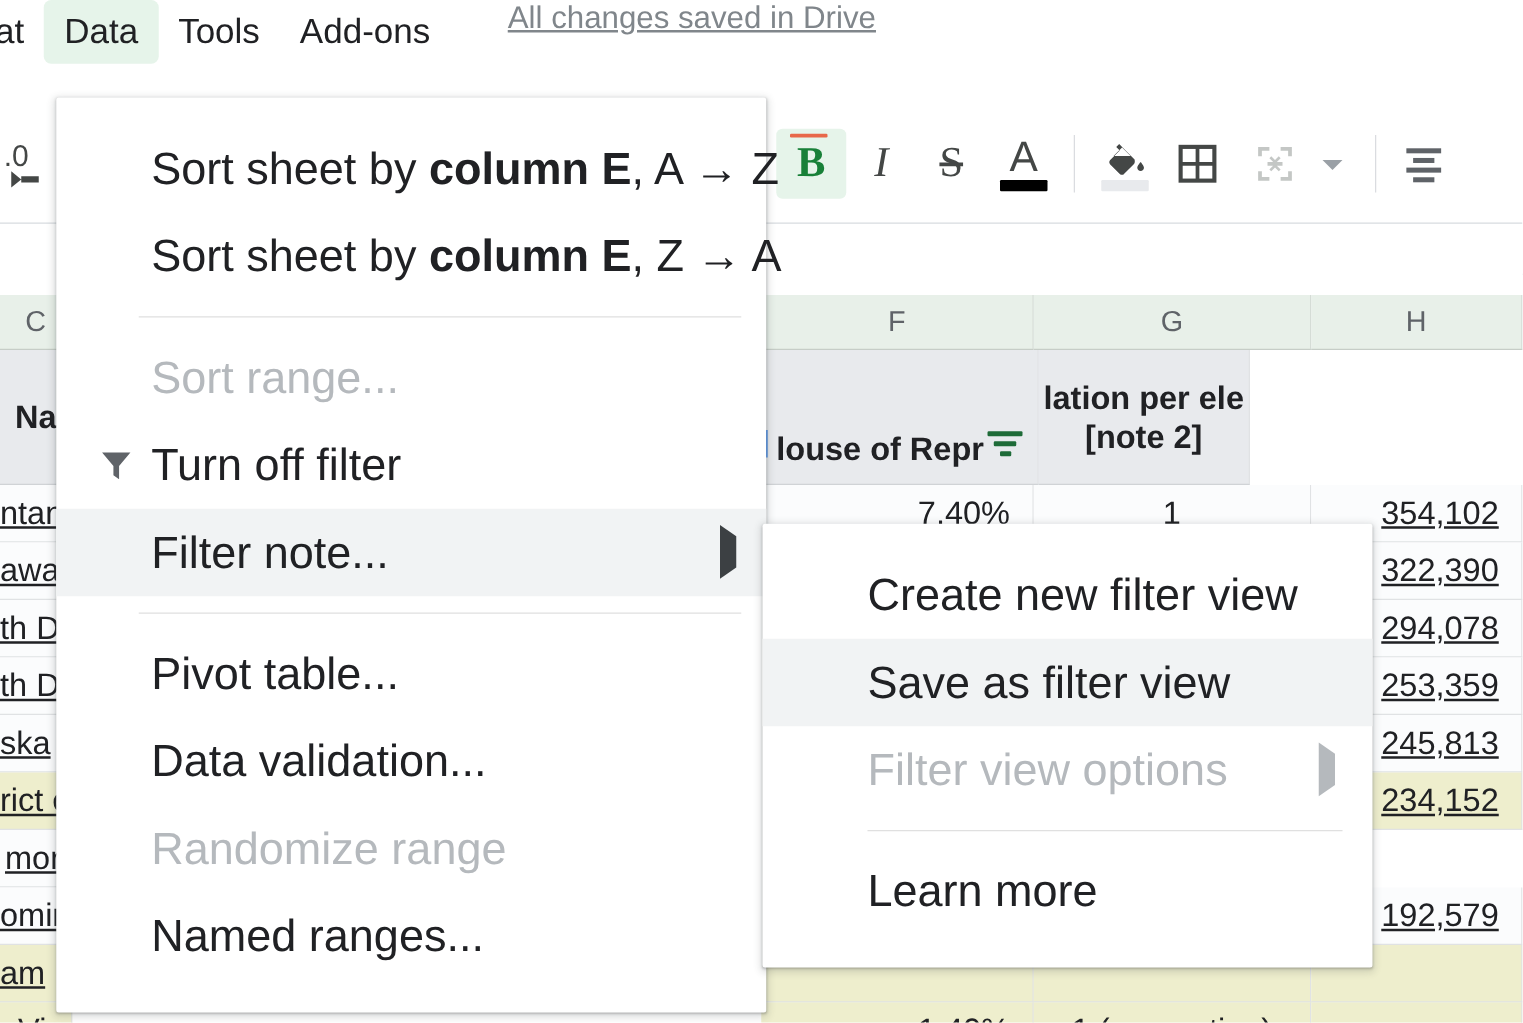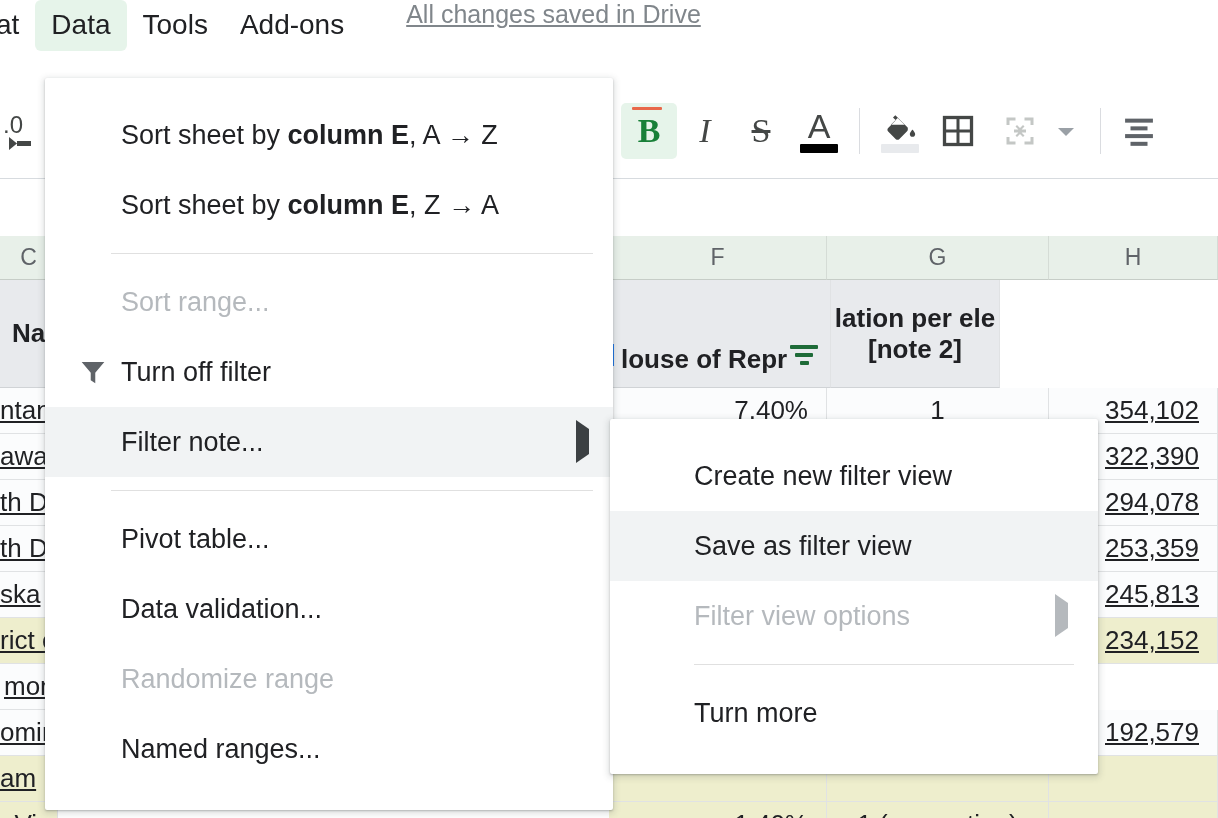--- a/index.html
+++ b/index.html
@@ -155,21 +155,21 @@
     border-radius: 2px;
     box-shadow: 0 2px 6px 2px rgba(60,64,67,.15), 0 1px 2px 0 rgba(60,64,67,.3);
     z-index: 40;
   }
   #data-menu { left: 45px; top: 78px; width: 568px; padding: 22px 0 26px 0; }
   .mi {
     position: relative;
     height: 70px;
     display: flex; align-items: center;
     padding: 0 24px 0 20px;
-    font-size: 27px;
+    font-size: 36px;
     color: #202124;
     white-space: nowrap;
   }
   .mi.hl { background: #f1f3f4; }
   .mi.disabled { color: #b5b9bd; }
   .mi .mi-icon {
     width: 56px; flex: none;
     display: flex; align-items: center; justify-content: center;
   }
   .mi .mi-label { flex: 1 1 auto; }
@@ -453,17 +453,17 @@
     </div>
 
     <div class="mi disabled">
       <span class="mi-label">Filter view options</span>
       <span class="mi-arrow"><span class="arrow-tri dim"></span></span>
     </div>
 
     <div class="msep"></div>
 
     <div class="mi">
-      <span class="mi-label">Turn more</span>
+      <span class="mi-label">Learn more</span>
     </div>
   </div>
 
 </div>
 
 </body></html>

